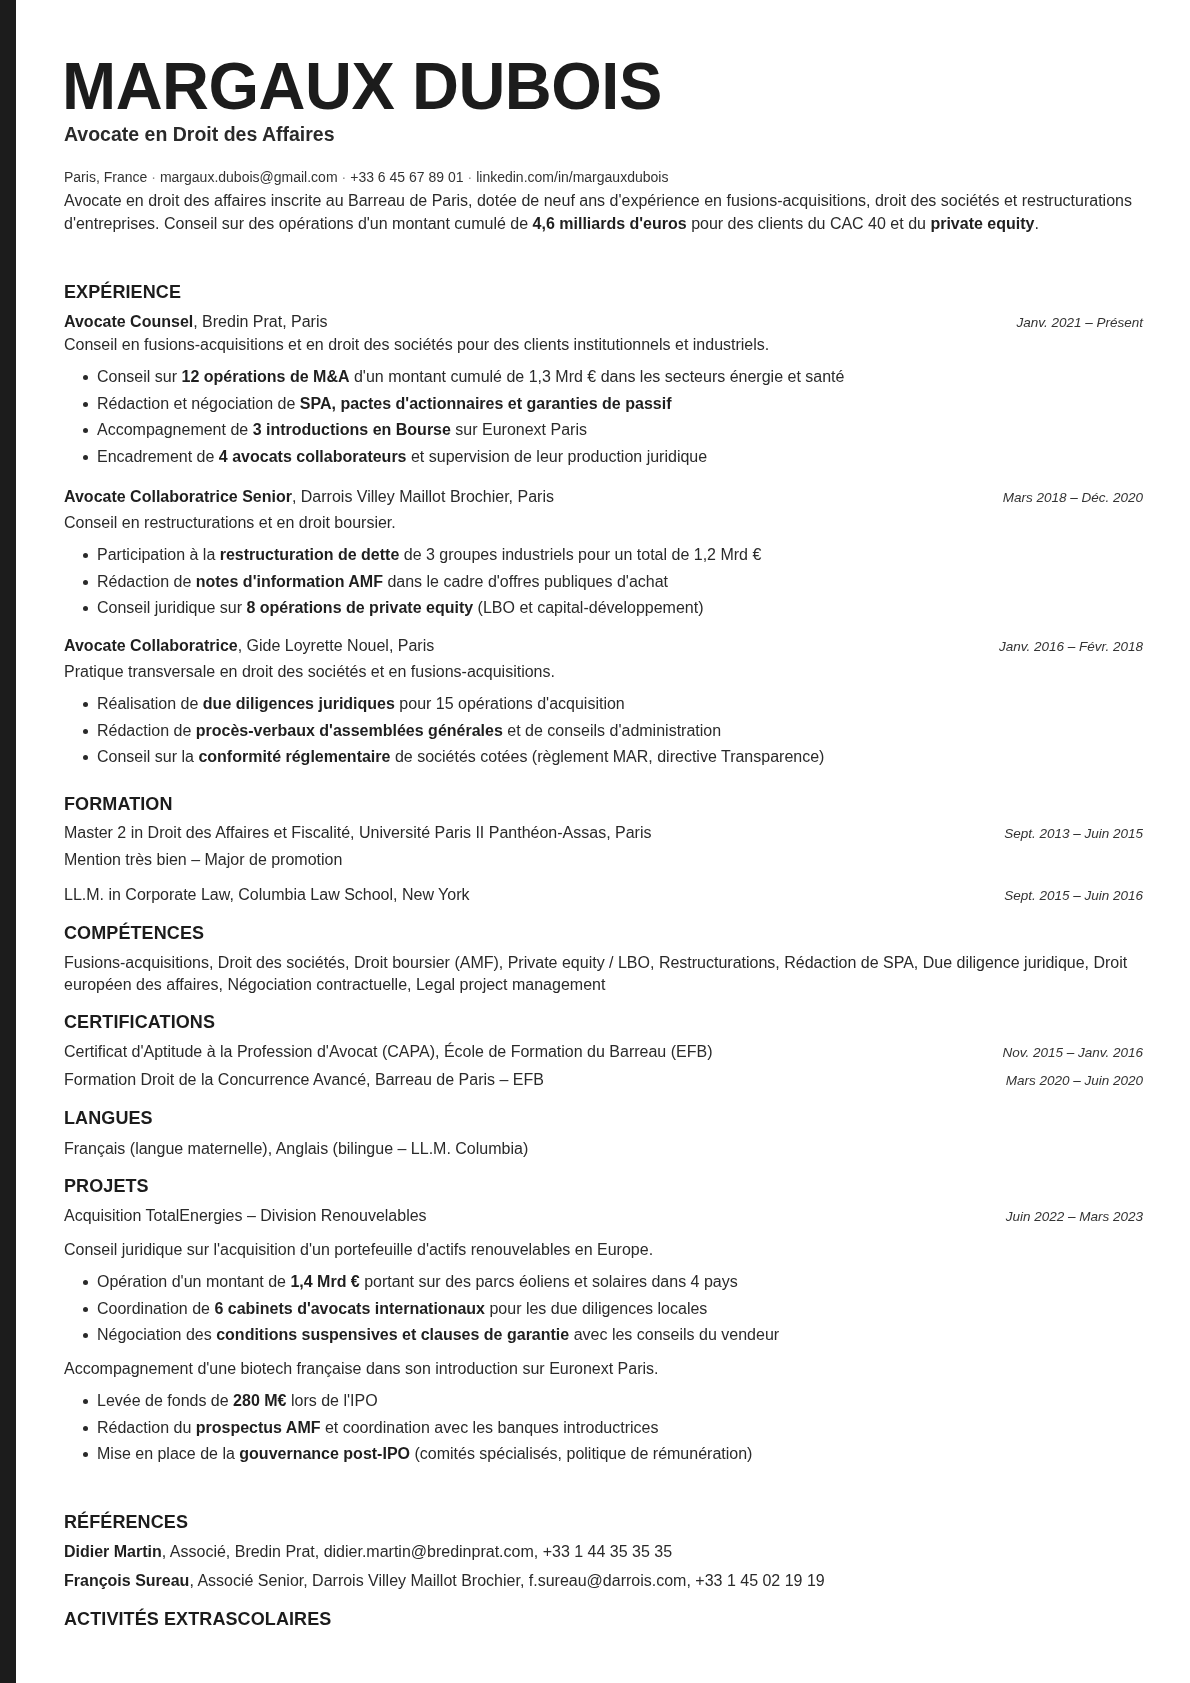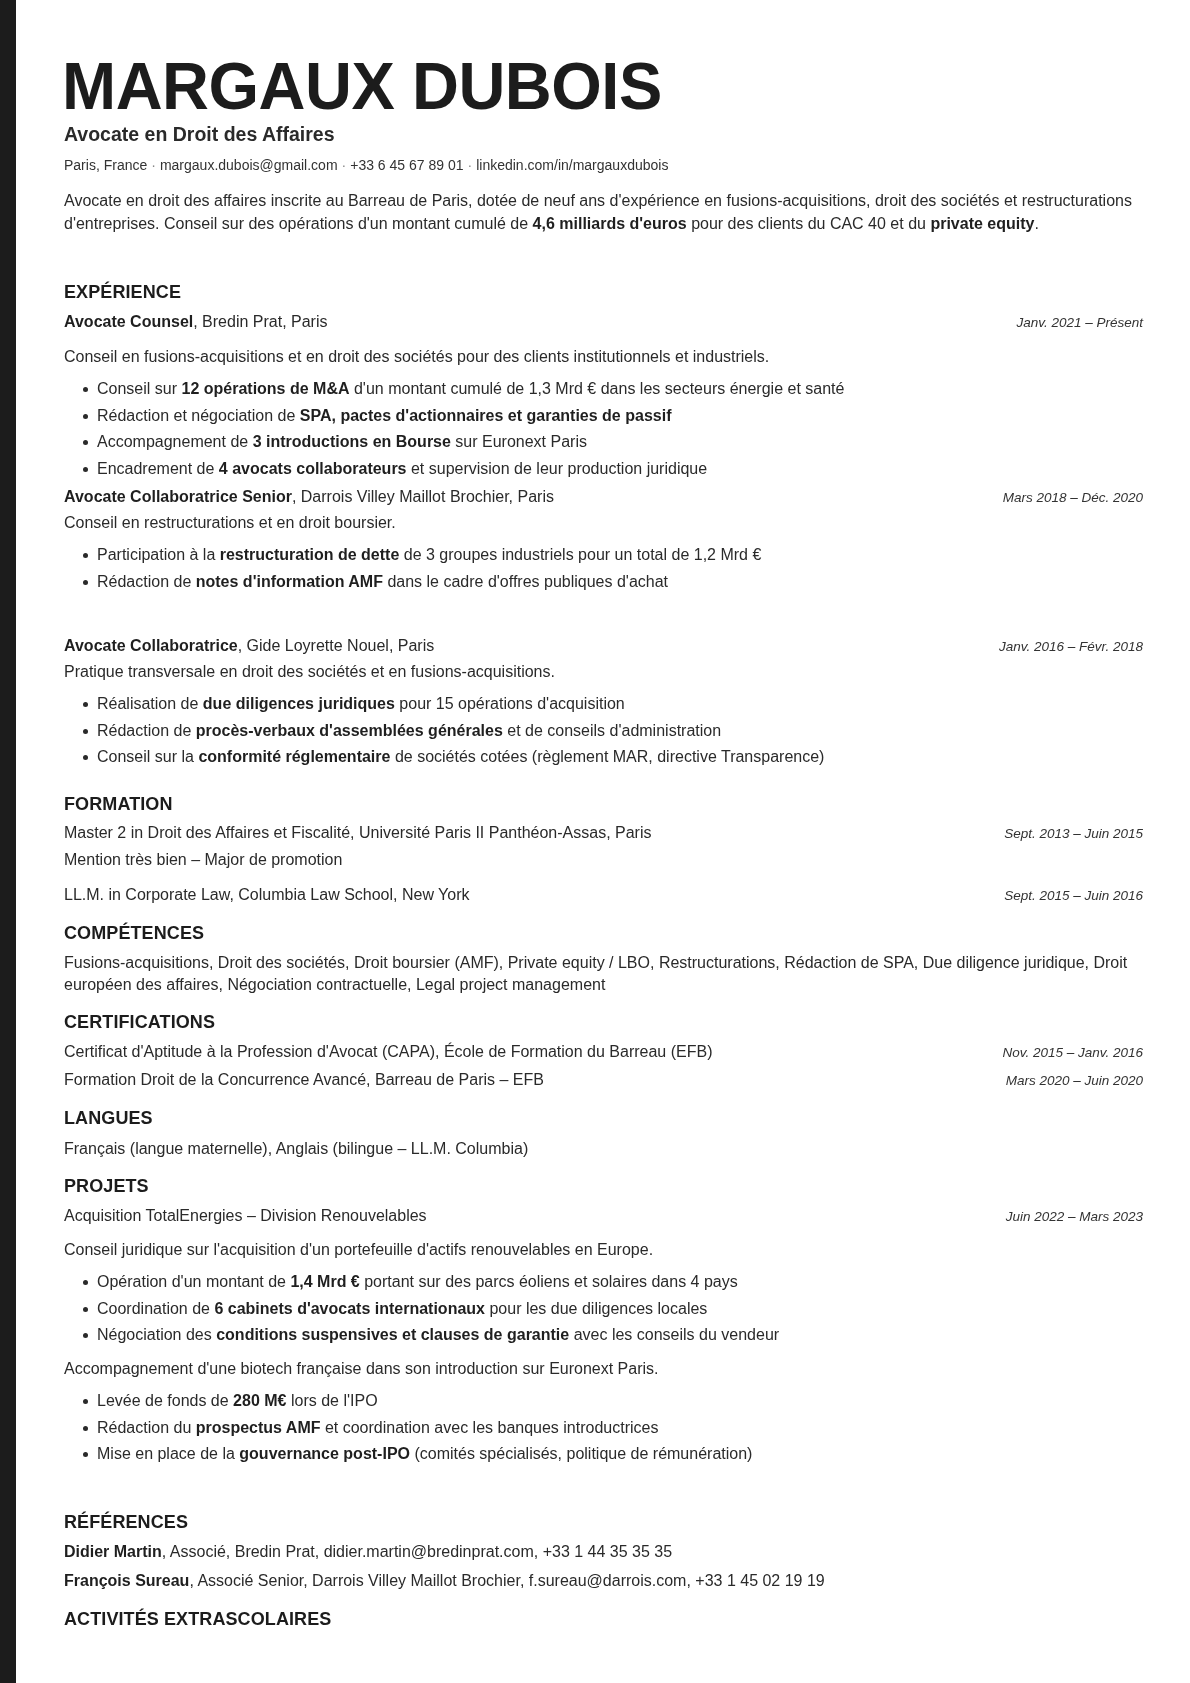--- a/index.html
+++ b/index.html
@@ -2,21 +2,21 @@
 <html><head>
 <meta charset="utf-8">
 <style>
   * { box-sizing: border-box; margin: 0; padding: 0; }
   html, body { width: 1190px; height: 1683px; background: #ffffff; overflow: hidden; }
   body { position: relative; font-family: "Liberation Sans", sans-serif; color: #222222; }
   .sidebar-bar { position: absolute; left: 0; top: 0; width: 16px; height: 1683px; background: #1c1c1c; }
   .page { position: absolute; left: 64px; top: 0; width: 1079px; }
   .name { position: absolute; top: 50px; left: -2px; font-size: 67px; font-weight: 700; letter-spacing: -0.5px; color: #1c1c1c; line-height: 72px; white-space: nowrap; transform: scaleX(0.97); transform-origin: left; }
   .headline { position: absolute; top: 122px; left: 0; font-size: 19.5px; font-weight: 700; color: #2a2a2a; line-height: 24px; }
-  .contact { position: absolute; top: 156px; left: 0; font-size: 14px; color: #333; line-height: 18px; white-space: nowrap; }
+  .contact { position: absolute; top: 168px; left: 0; font-size: 14px; color: #333; line-height: 18px; white-space: nowrap; }
   .contact .sep { color: #888; margin: 0 4px; }
   .abs { position: absolute; left: 0; width: 1079px; }
   .summary { top: 190px; font-size: 16px; line-height: 22.5px; color: #2a2a2a; }
   .section-title { font-size: 18px; font-weight: 700; color: #1c1c1c; line-height: 22px; letter-spacing: 0.1px; }
   .row { display: flex; justify-content: space-between; align-items: baseline; font-size: 16px; line-height: 22px; color: #2a2a2a; gap: 37px; }
   .row .date { font-size: 13.5px; font-style: italic; color: #333; white-space: nowrap; }
   .line { font-size: 16px; line-height: 22px; color: #2a2a2a; }
   ul.bullets { list-style: none; }
   ul.bullets li { position: relative; padding-left: 33px; font-size: 16px; line-height: 26.5px; color: #2a2a2a; white-space: nowrap; }
   ul.bullets li::before { content: ""; position: absolute; left: 19px; top: 11px; width: 5px; height: 5px; border-radius: 50%; background: #2a2a2a; }
@@ -37,38 +37,39 @@
 
   <p class="abs summary"><span>Avocate en droit des affaires inscrite au Barreau de Paris, dotée de neuf ans d'expérience en fusions-acquisitions, droit des sociétés et restructurations d'entreprises. Conseil sur des opérations d'un montant cumulé de </span><b>4,6 milliards d'euros</b><span> pour des clients du CAC 40 et du </span><b>private equity</b><span>.</span></p>
 
   <h2 class="abs section-title" style="top:281px">EXPÉRIENCE</h2>
 
   <div class="abs" style="top:311px">
     <div class="row">
       <span><b>Avocate Counsel</b><span>, Bredin Prat, Paris</span></span>
       <span class="date">Janv. 2021 – Présent</span>
     </div>
-    <div class="line" style="margin-top:12px">Conseil en fusions-acquisitions et en droit des sociétés pour des clients institutionnels et industriels.</div>
+    <div class="line" style="margin-top:0">Conseil en fusions-acquisitions et en droit des sociétés pour des clients institutionnels et industriels.</div>
     <ul class="bullets" style="margin-top:8px">
       <li><span>Conseil sur </span><b>12 opérations de M&amp;A</b><span> d'un montant cumulé de 1,3 Mrd € dans les secteurs énergie et santé</span></li>
       <li><span>Rédaction et négociation de </span><b>SPA, pactes d'actionnaires et garanties de passif</b><span></span></li>
       <li><span>Accompagnement de </span><b>3 introductions en Bourse</b><span> sur Euronext Paris</span></li>
       <li><span>Encadrement de </span><b>4 avocats collaborateurs</b><span> et supervision de leur production juridique</span></li>
     </ul>
   </div>
 
   <div class="abs" style="top:486px">
     <div class="row">
       <span><b>Avocate Collaboratrice Senior</b><span>, Darrois Villey Maillot Brochier, Paris</span></span>
       <span class="date">Mars 2018 – Déc. 2020</span>
     </div>
     <div class="line" style="margin-top:3px">Conseil en restructurations et en droit boursier.</div>
     <ul class="bullets" style="margin-top:8px">
       <li><span>Participation à la </span><b>restructuration de dette</b><span> de 3 groupes industriels pour un total de 1,2 Mrd €</span></li>
       <li><span>Rédaction de </span><b>notes d'information AMF</b><span> dans le cadre d'offres publiques d'achat</span></li>
+      <li><span>Conseil juridique sur </span><b>8 opérations de private equity</b><span> (LBO et capital-développement)</span></li>
     </ul>
   </div>
 
   <div class="abs" style="top:635px">
     <div class="row">
       <span><b>Avocate Collaboratrice</b><span>, Gide Loyrette Nouel, Paris</span></span>
       <span class="date">Janv. 2016 – Févr. 2018</span>
     </div>
     <div class="line" style="margin-top:3px">Pratique transversale en droit des sociétés et en fusions-acquisitions.</div>
     <ul class="bullets" style="margin-top:8px">

